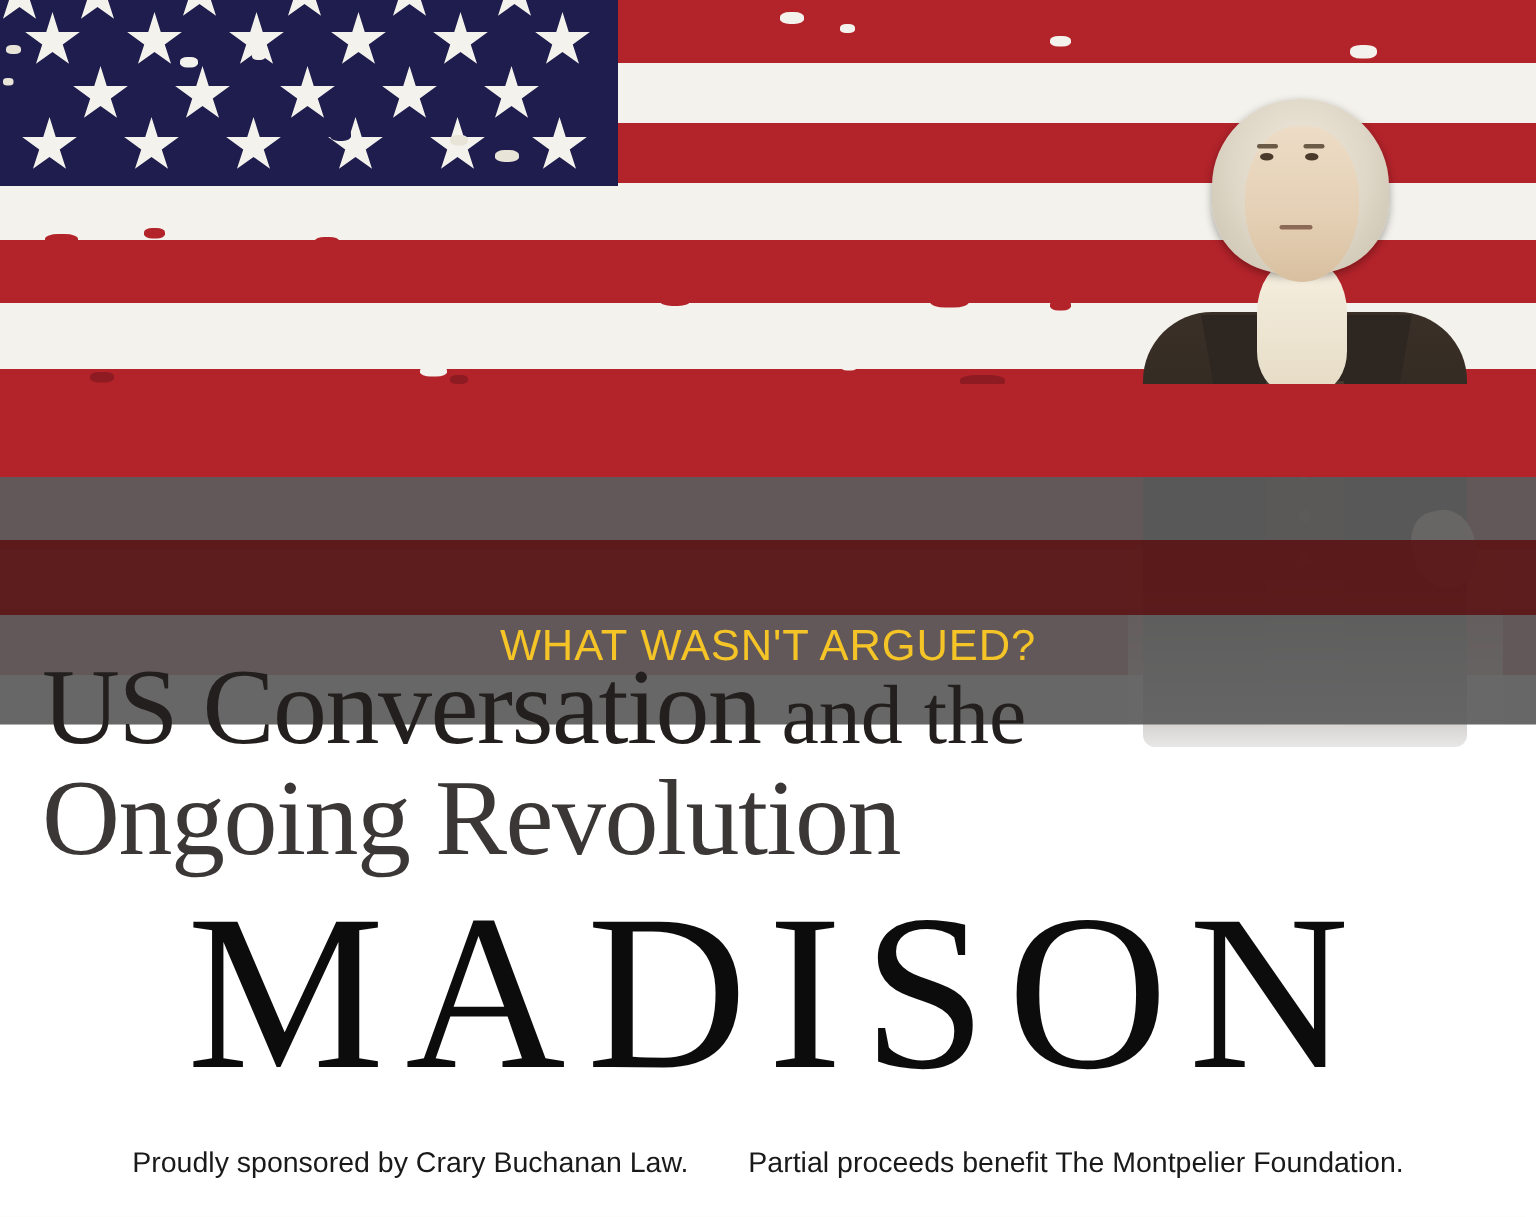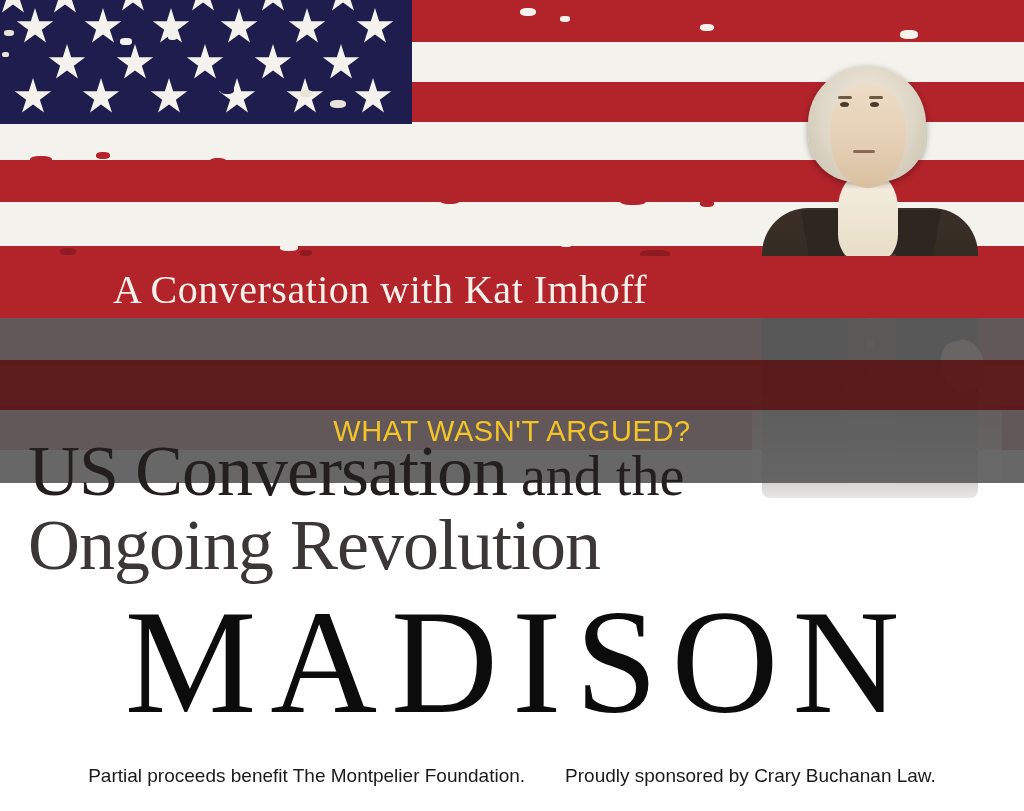--- a/index.html
+++ b/index.html
@@ -324,32 +324,31 @@
     <div class="p-brow l"></div>
     <div class="p-brow r"></div>
     <div class="p-eye l"></div>
     <div class="p-eye r"></div>
     <div class="p-mouth"></div>
     <div class="p-hand"></div>
     <div class="p-fade"></div>
   </div>
 
   <div class="redbar"></div>
-  <div class="redbar-text">A Conversation with Kat Imhoff</div>
 
   <div class="graywash"></div>
 
   <div class="caption-band"></div>
   <div class="caption-l2">WHAT WASN'T ARGUED?</div>
 
   <div class="subtitle">
     <span class="sub-a">US Conversation</span><span class="sub-small"> and the</span>
     <span class="sub-b">Ongoing Revolution</span>
   </div>
 
   <div class="madison">MADISON</div>
 
   <div class="footer">
+    <span>Proudly sponsored by Crary Buchanan Law.</span>
     <span>Partial proceeds benefit The Montpelier Foundation.</span>
-    <span>Proudly sponsored by Crary Buchanan Law.</span>
   </div>
 
 </div>
 
 </body></html>

